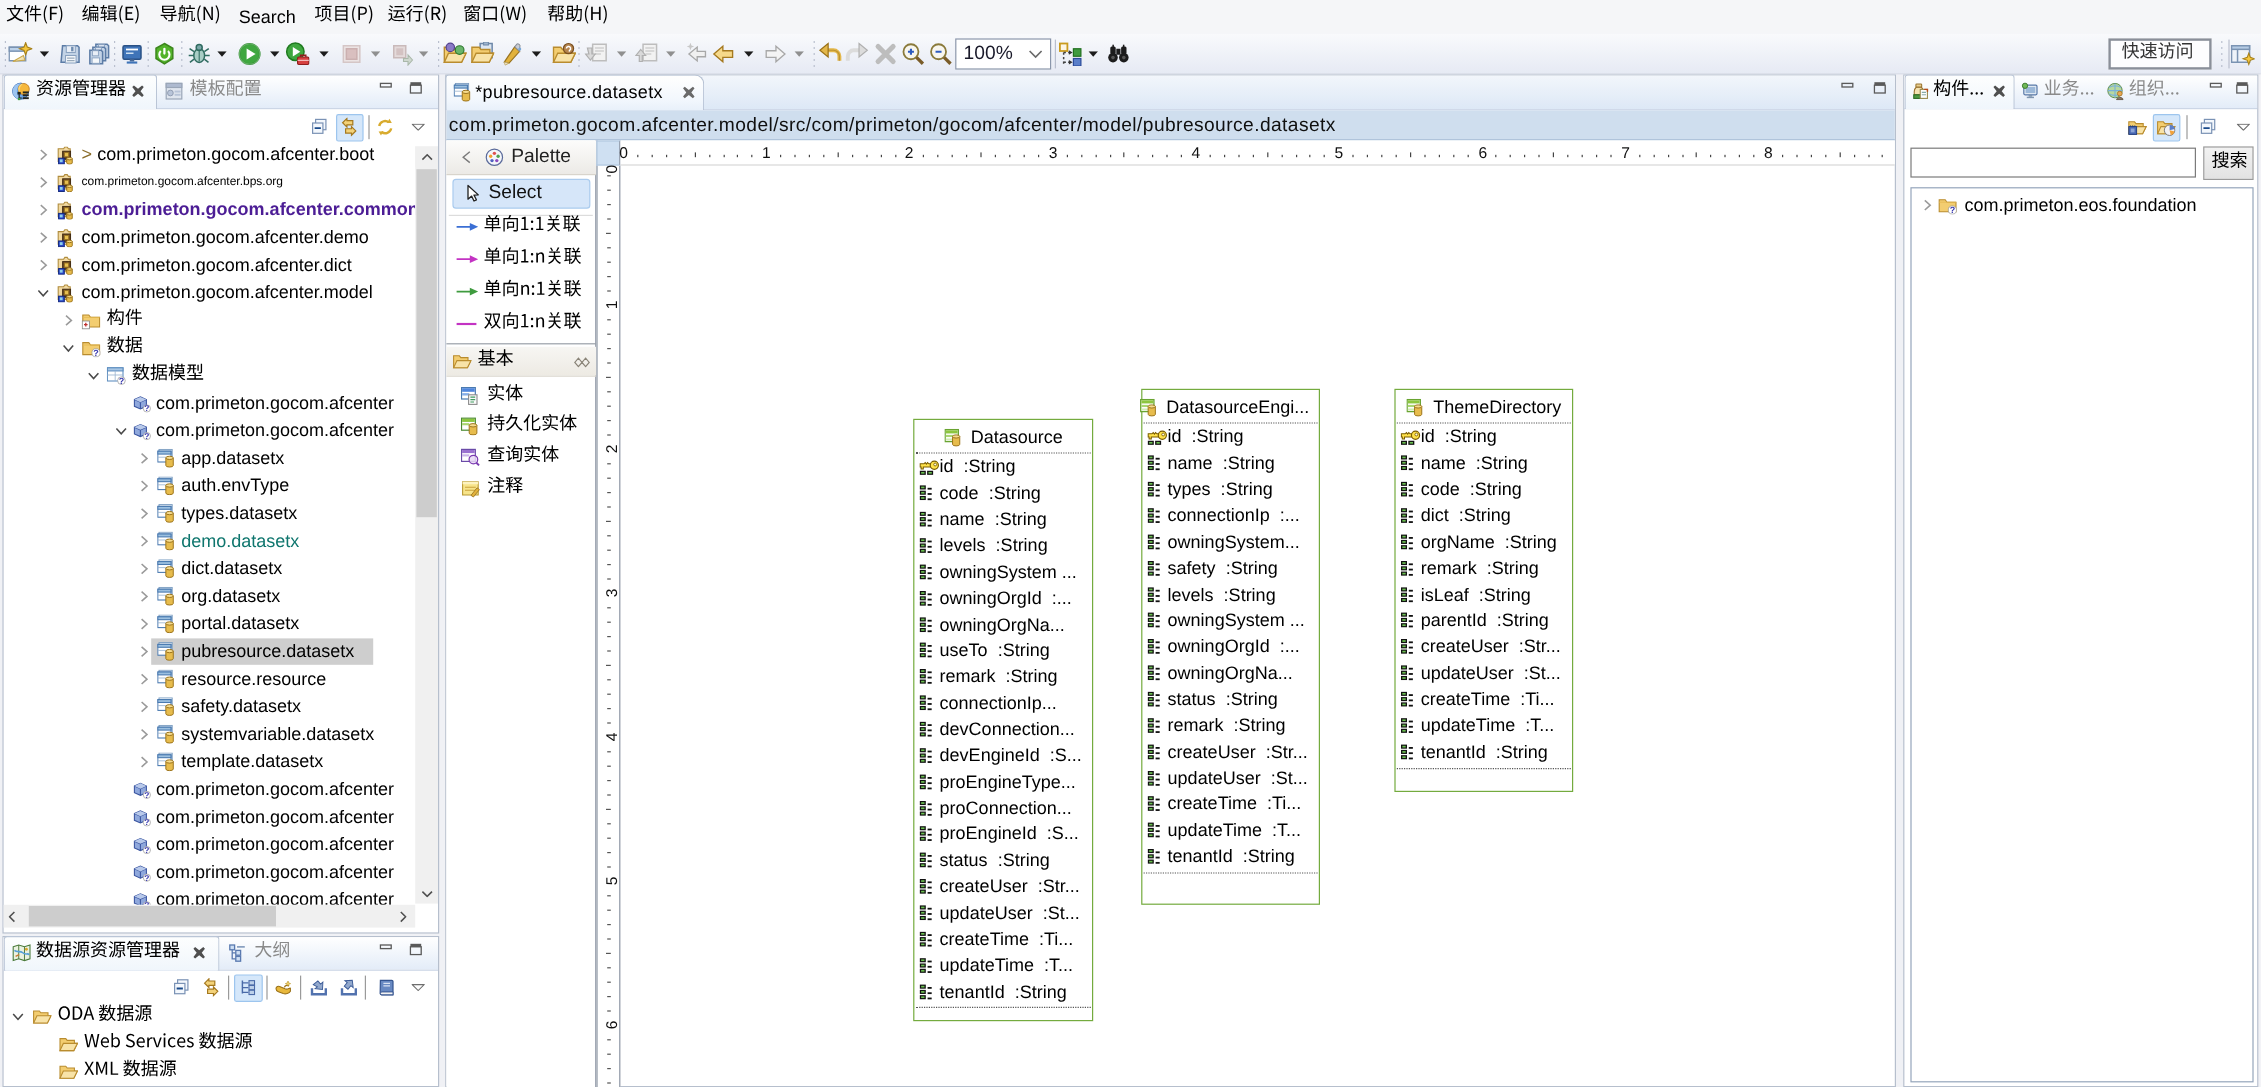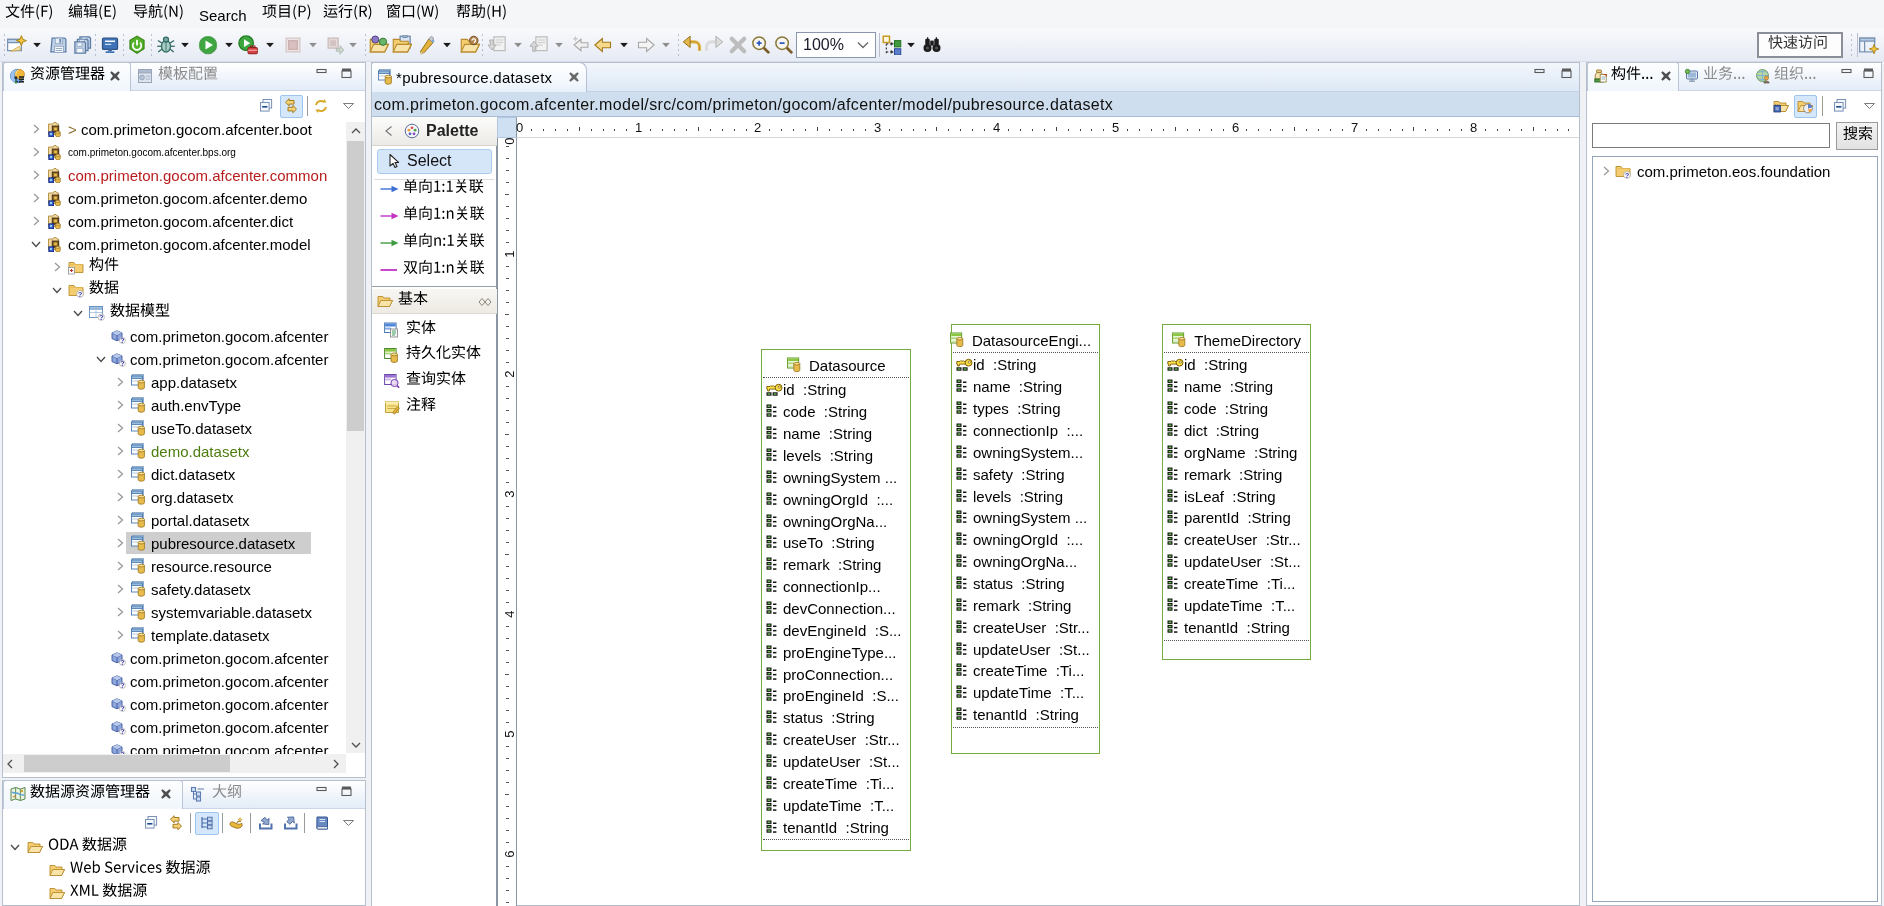--- a/index.html
+++ b/index.html
@@ -491,21 +491,21 @@
         <path d="M1.5 3.5 h4.5 l1 -1.5 h2 l1 1.5 H11.5 V14 H1.5 Z" fill="#f2d9a0" stroke="#b08c3c" stroke-width="0.9" transform="translate(0,-0.5)"></path>
         <rect x="5.2" y="5" width="6.6" height="6" fill="#6b4a26" stroke="#402a10" stroke-width="0.8"></rect>
         <rect x="6.8" y="6.2" width="3.4" height="3.4" fill="#e8c050" stroke="#9a7420" stroke-width="0.7"></rect>
         <rect x="1.8" y="10.8" width="4.8" height="4.8" fill="#2a46c8" stroke="#12287e" stroke-width="0.8"></rect>
         <rect x="2.8" y="11.8" width="2.4" height="2.4" fill="#8ed0ea"></rect>
         <line x1="6.6" y1="11" x2="8.6" y2="12.6" stroke="#333" stroke-width="0.9"></line>
         <path d="M8.6 11.212 v3.5759999999999996 a2.3 1.012 0 0 0 4.6 0 v-3.5759999999999996" fill="#e7bc4d" stroke="#9a7118" stroke-width="0.8"></path>
         <ellipse cx="10.899999999999999" cy="11.212" rx="2.3" ry="1.012" fill="#f6dc8e" stroke="#9a7118" stroke-width="0.8"></ellipse>
       </svg>
     </div>
-    <div style="position:absolute;left:66px;top:53px;transform:translateY(-50%);font-size:15px;color:#b91c1c;font-weight:normal;letter-spacing:0;white-space:pre">com.primeton.gocom.afcenter.common</div>
+    <div style="position:absolute;left:66px;top:53px;transform:translateY(-50%);font-size:15px;color:#4c1d95;font-weight:bold;letter-spacing:0;white-space:pre">com.primeton.gocom.afcenter.common</div>
     <div style="position:absolute;left:30px;top:76px;transform:translateY(-50%)">
       <svg width="8" height="10" viewBox="0 0 8 10" style="display:block">
         <path d="M2 1 L6.5 5 L2 9" fill="none" stroke="#9a9a9a" stroke-width="1.3"></path>
       </svg>
     </div>
     <div style="position:absolute;left:45px;top:76px;transform:translateY(-50%)">
       <svg width="16" height="16" viewBox="0 0 16 16" style="display:block">
         <path d="M1.5 3.5 h4.5 l1 -1.5 h2 l1 1.5 H11.5 V14 H1.5 Z" fill="#f2d9a0" stroke="#b08c3c" stroke-width="0.9" transform="translate(0,-0.5)"></path>
         <rect x="5.2" y="5" width="6.6" height="6" fill="#6b4a26" stroke="#402a10" stroke-width="0.8"></rect>
         <rect x="6.8" y="6.2" width="3.4" height="3.4" fill="#e8c050" stroke="#9a7420" stroke-width="0.7"></rect>
@@ -676,37 +676,37 @@
     <div style="position:absolute;left:129px;top:306px;transform:translateY(-50%)">
       <svg width="16" height="16" viewBox="0 0 16 16" style="display:block">
         <rect x="1.5" y="0.5" width="11" height="8" fill="#eef4fa" stroke="#7a9cc0" stroke-width="0.8"></rect>
         <rect x="0.5" y="2" width="11" height="9" fill="#fff" stroke="#4a7ab0" stroke-width="0.9"></rect>
         <rect x="0.5" y="2" width="11" height="2.4" fill="#9cc0e0" stroke="#4a7ab0" stroke-width="0.9"></rect>
         <line x1="0.5" y1="7" x2="11.5" y2="7" stroke="#9ab4d0" stroke-width="0.7"></line>
         <path d="M7.2 7.564 v6.272 a3.1 1.364 0 0 0 6.2 0 v-6.272" fill="#e7bc4d" stroke="#9a7118" stroke-width="0.8"></path>
         <ellipse cx="10.3" cy="7.564" rx="3.1" ry="1.364" fill="#f6dc8e" stroke="#9a7118" stroke-width="0.8"></ellipse>
       </svg>
     </div>
-    <div style="position:absolute;left:149px;top:306px;transform:translateY(-50%);font-size:15px;color:#000;font-weight:normal;letter-spacing:0;white-space:pre">useTo.datasetx</div>
+    <div style="position:absolute;left:149px;top:306px;transform:translateY(-50%);font-size:15px;color:#000;font-weight:normal;letter-spacing:0;white-space:pre">types.datasetx</div>
     <div style="position:absolute;left:114px;top:329px;transform:translateY(-50%)">
       <svg width="8" height="10" viewBox="0 0 8 10" style="display:block">
         <path d="M2 1 L6.5 5 L2 9" fill="none" stroke="#9a9a9a" stroke-width="1.3"></path>
       </svg>
     </div>
     <div style="position:absolute;left:129px;top:329px;transform:translateY(-50%)">
       <svg width="16" height="16" viewBox="0 0 16 16" style="display:block">
         <rect x="1.5" y="0.5" width="11" height="8" fill="#eef4fa" stroke="#7a9cc0" stroke-width="0.8"></rect>
         <rect x="0.5" y="2" width="11" height="9" fill="#fff" stroke="#4a7ab0" stroke-width="0.9"></rect>
         <rect x="0.5" y="2" width="11" height="2.4" fill="#9cc0e0" stroke="#4a7ab0" stroke-width="0.9"></rect>
         <line x1="0.5" y1="7" x2="11.5" y2="7" stroke="#9ab4d0" stroke-width="0.7"></line>
         <path d="M7.2 7.564 v6.272 a3.1 1.364 0 0 0 6.2 0 v-6.272" fill="#e7bc4d" stroke="#9a7118" stroke-width="0.8"></path>
         <ellipse cx="10.3" cy="7.564" rx="3.1" ry="1.364" fill="#f6dc8e" stroke="#9a7118" stroke-width="0.8"></ellipse>
       </svg>
     </div>
-    <div style="position:absolute;left:149px;top:329px;transform:translateY(-50%);font-size:15px;color:#4d7c0f;font-weight:normal;letter-spacing:0;white-space:pre">demo.datasetx</div>
+    <div style="position:absolute;left:149px;top:329px;transform:translateY(-50%);font-size:15px;color:#0f766e;font-weight:normal;letter-spacing:0;white-space:pre">demo.datasetx</div>
     <div style="position:absolute;left:114px;top:352px;transform:translateY(-50%)">
       <svg width="8" height="10" viewBox="0 0 8 10" style="display:block">
         <path d="M2 1 L6.5 5 L2 9" fill="none" stroke="#9a9a9a" stroke-width="1.3"></path>
       </svg>
     </div>
     <div style="position:absolute;left:129px;top:352px;transform:translateY(-50%)">
       <svg width="16" height="16" viewBox="0 0 16 16" style="display:block">
         <rect x="1.5" y="0.5" width="11" height="8" fill="#eef4fa" stroke="#7a9cc0" stroke-width="0.8"></rect>
         <rect x="0.5" y="2" width="11" height="9" fill="#fff" stroke="#4a7ab0" stroke-width="0.9"></rect>
         <rect x="0.5" y="2" width="11" height="2.4" fill="#9cc0e0" stroke="#4a7ab0" stroke-width="0.9"></rect>
@@ -1104,21 +1104,21 @@
 <div style="position:absolute;left:404px;top:131px;transform:translateY(-50%)">
     <svg width="16" height="16" viewBox="0 0 16 16" style="display:block">
       <circle cx="8" cy="8" r="6.8" fill="#f4f6fa" stroke="#5a6a9a" stroke-width="1"></circle>
       <circle cx="8" cy="4.8" r="1.4" fill="#e05050"></circle>
       <circle cx="4.9" cy="7.2" r="1.4" fill="#f0a030"></circle>
       <circle cx="11.1" cy="7.2" r="1.4" fill="#50a050"></circle>
       <circle cx="6" cy="10.8" r="1.4" fill="#5060c0"></circle>
       <circle cx="10" cy="10.8" r="1.4" fill="#8a4ac0"></circle>
     </svg>
   </div>
-<div style="position:absolute;left:426px;top:131px;transform:translateY(-50%);font-size:16px;color:#222;font-weight:bold;letter-spacing:0;white-space:pre">Palette</div>
+<div style="position:absolute;left:426px;top:131px;transform:translateY(-50%);font-size:16px;color:#222;font-weight:normal;letter-spacing:0;white-space:pre">Palette</div>
 <div style="position:absolute;left:377px;top:149px;width:115px;height:25px;background:#d6e6f9;border:1px solid #aacbee;border-radius:3px;"></div>
 <div style="position:absolute;left:386px;top:161px;transform:translateY(-50%)">
     <svg width="16" height="16" viewBox="0 0 16 16" style="display:block">
       <path d="M4 1.5 L4 13 L7 10.4 L9 14.5 L11 13.5 L9 9.6 L12.6 9.4 Z" fill="#fff" stroke="#222" stroke-width="1.1" stroke-linejoin="round"></path>
     </svg>
   </div>
 <div style="position:absolute;left:407px;top:161px;transform:translateY(-50%);font-size:16px;color:#111;font-weight:normal;letter-spacing:0;white-space:pre">Select</div>
 <div style="position:absolute;left:374px;top:179px;width:120px;height:1px;background:#dcdcdc;"></div>
 <div style="position:absolute;left:380px;top:189px;transform:translateY(-50%)">
     <svg width="20" height="10" viewBox="0 0 20 10" style="display:block">

